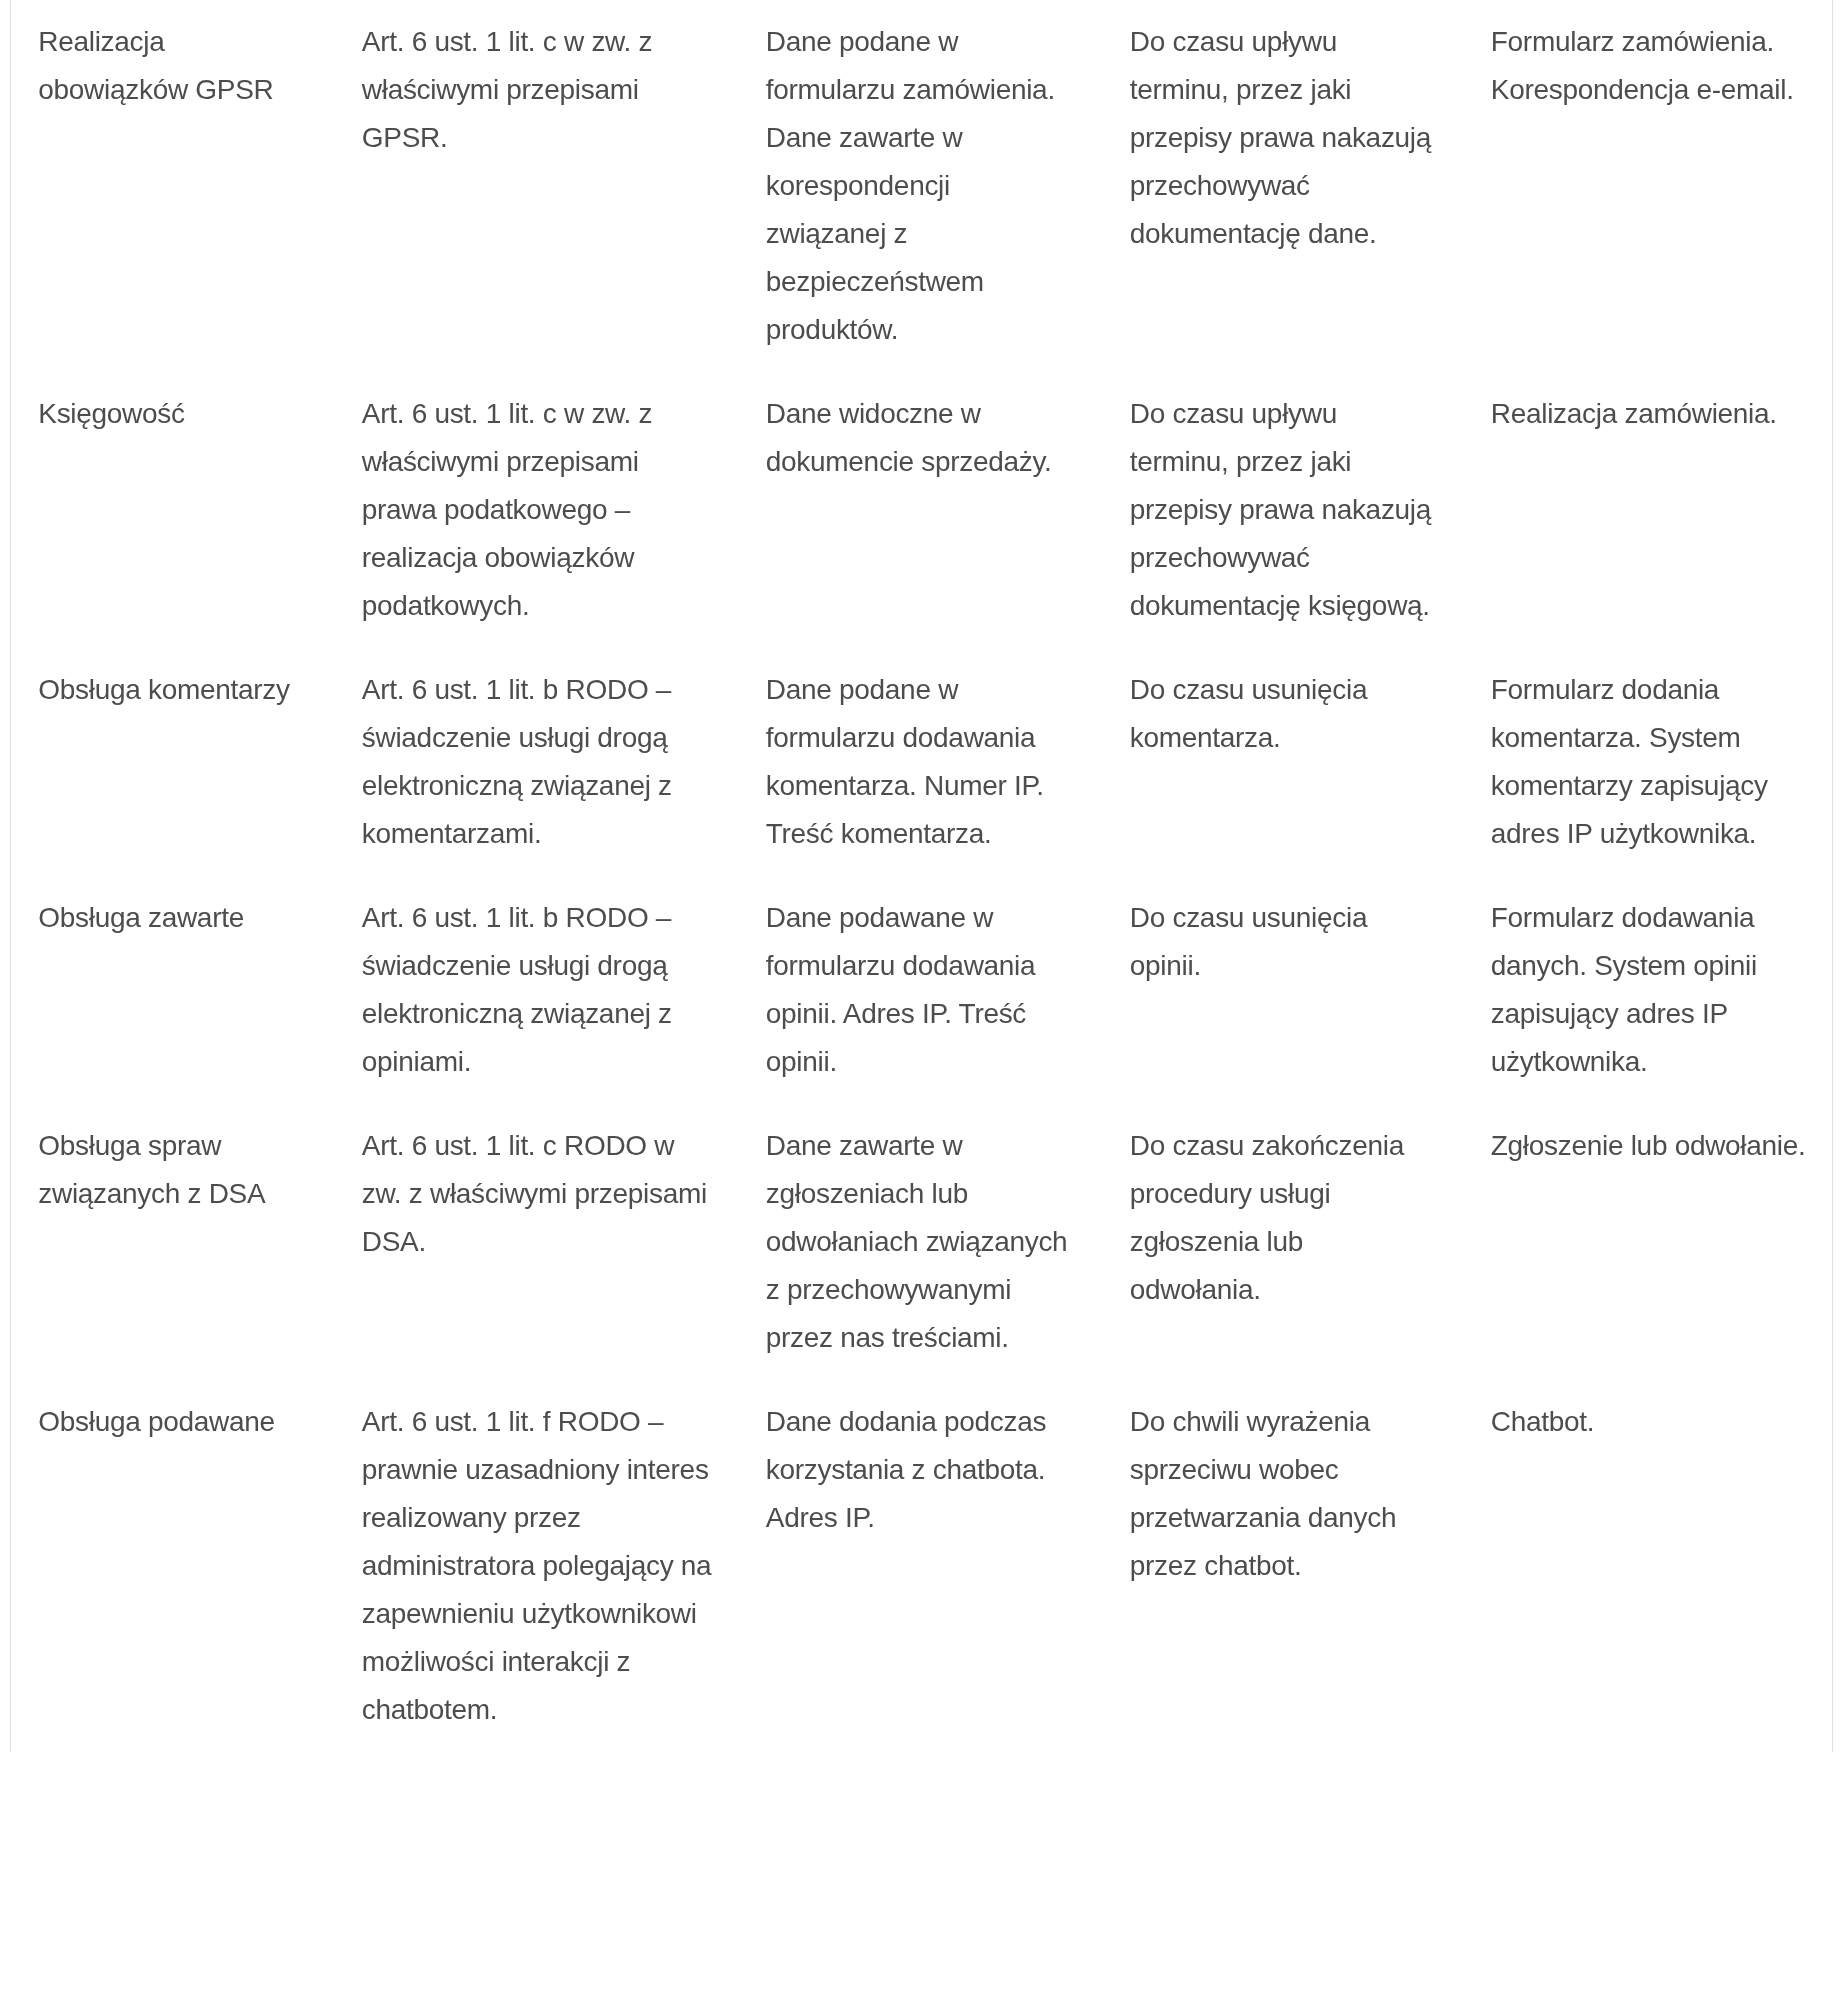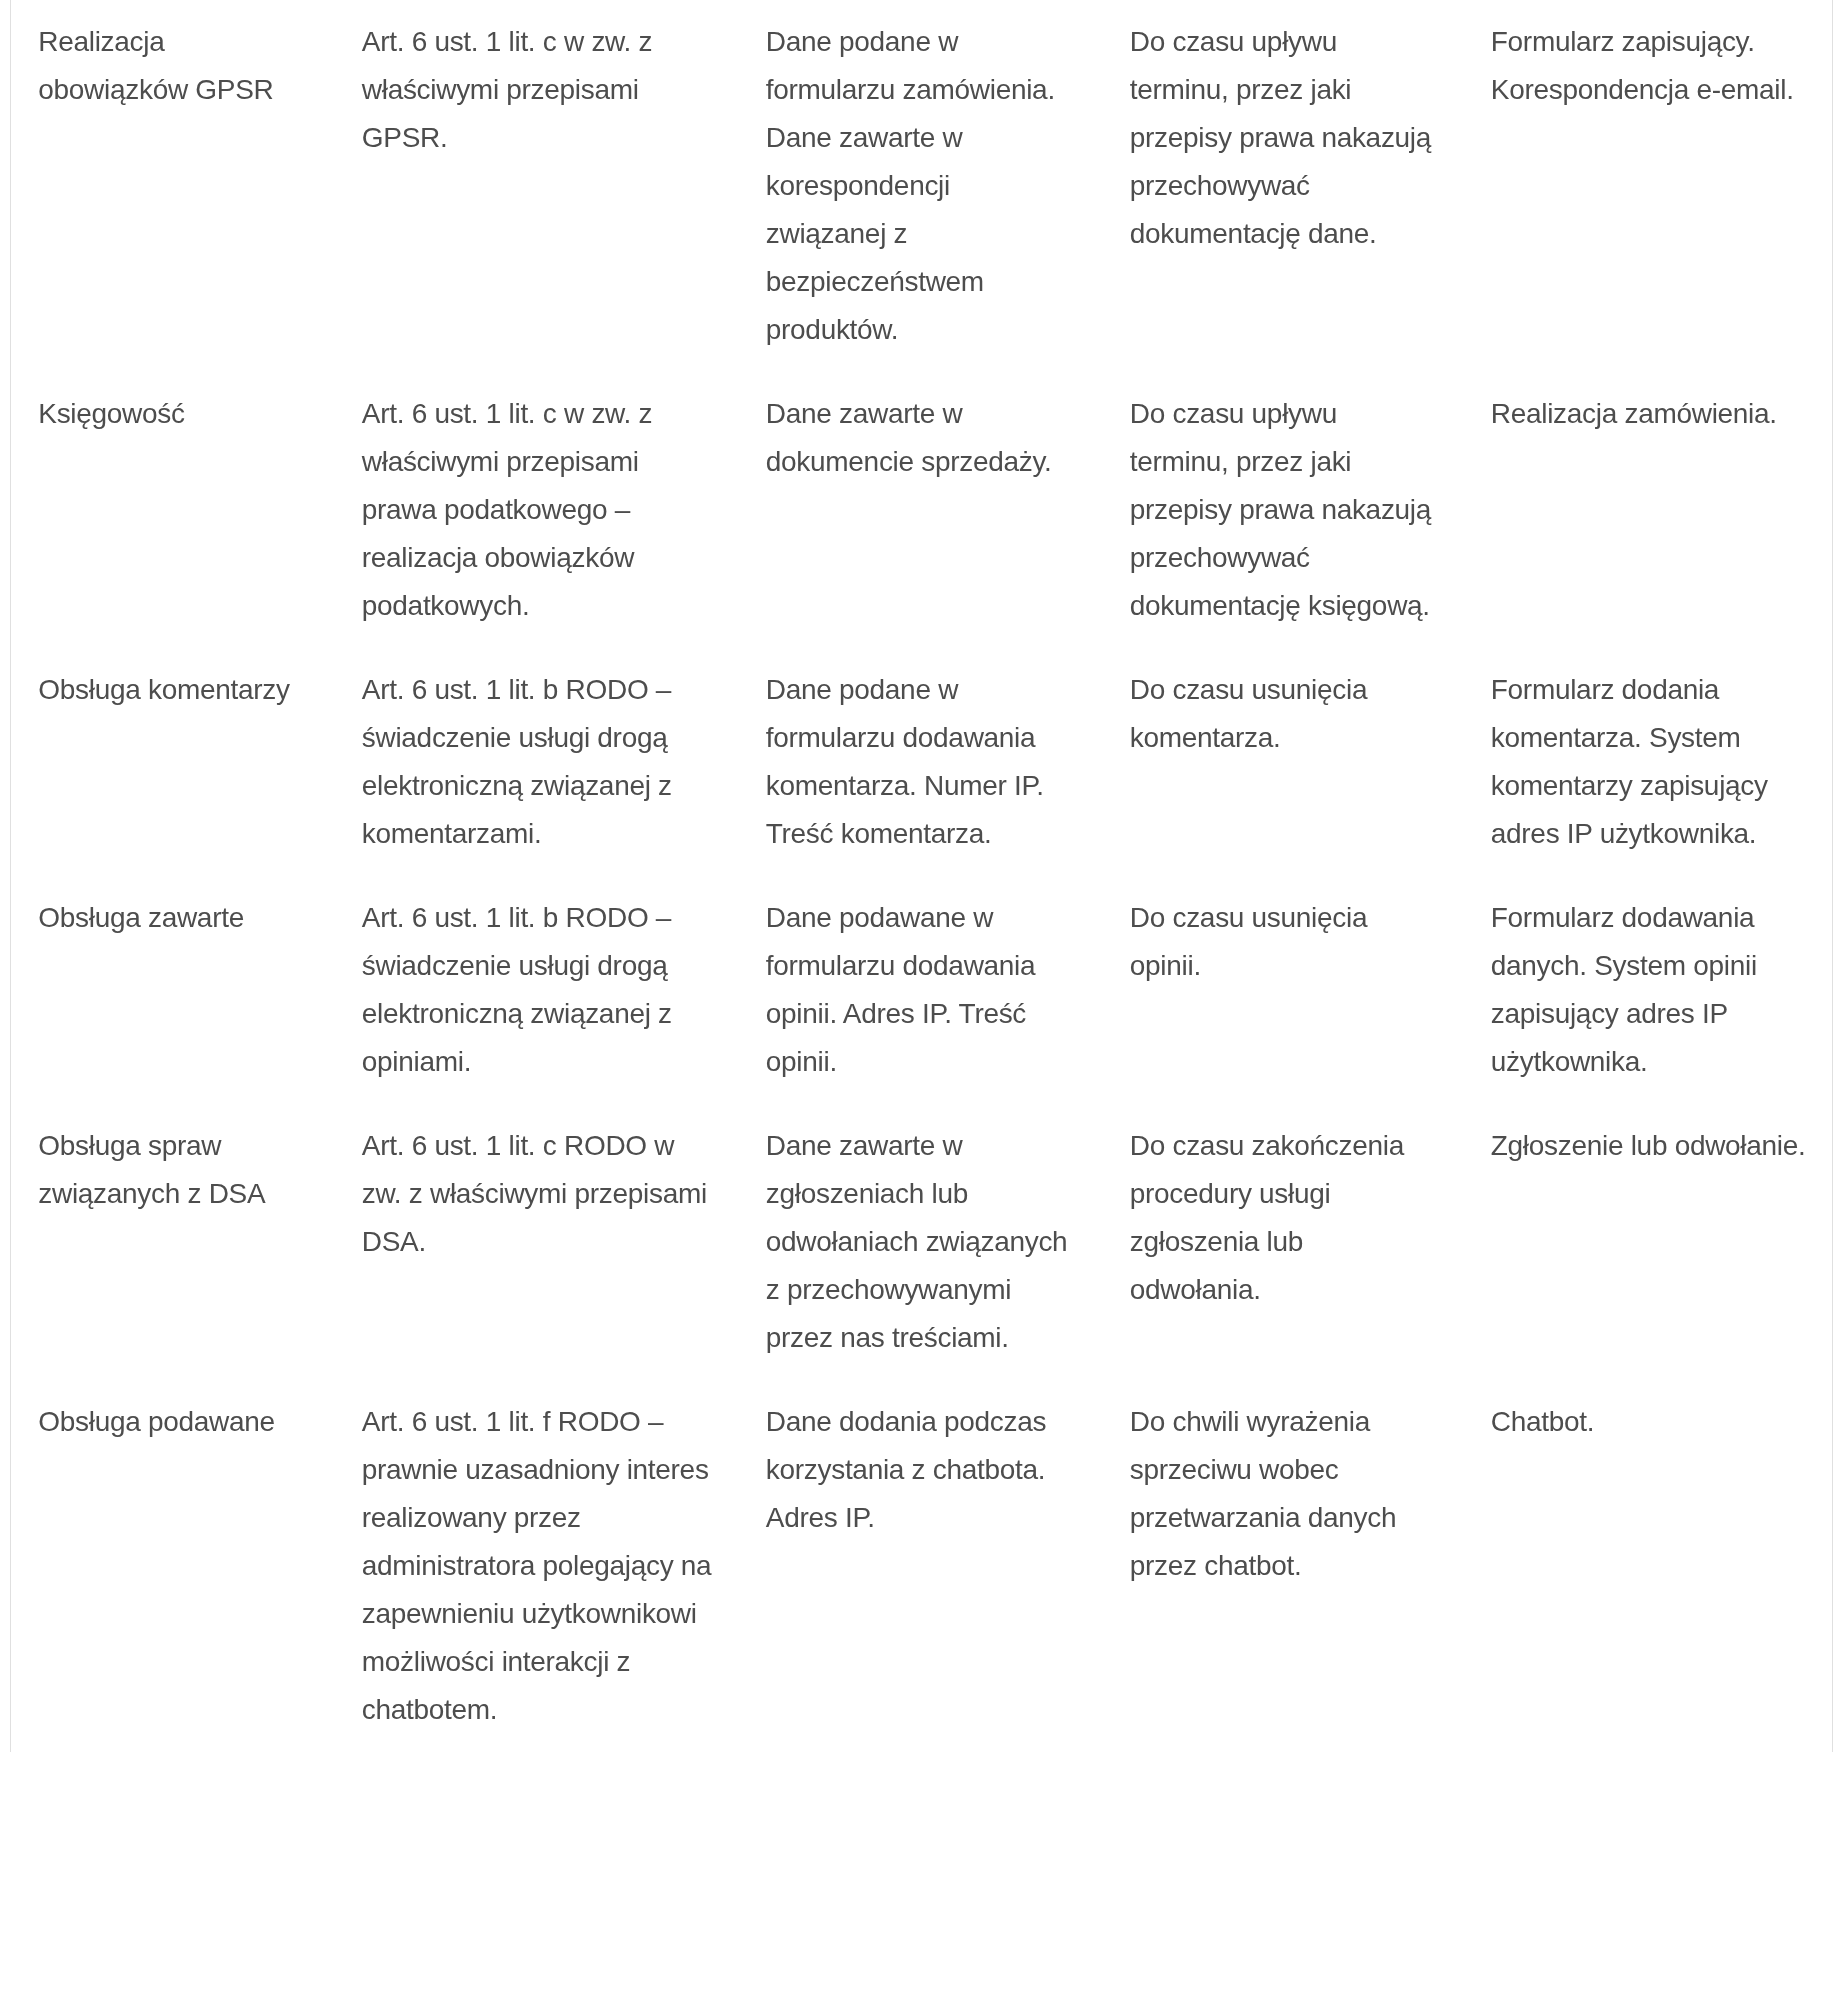--- a/index.html
+++ b/index.html
@@ -52,27 +52,27 @@
     <col class="col-4">
     <col class="col-5">
   </colgroup>
   <tbody>
 
     <tr>
       <td>Realizacja obowiązków GPSR</td>
       <td>Art. 6 ust. 1 lit. c w zw. z właściwymi przepisami GPSR.</td>
       <td>Dane podane w formularzu zamówienia. Dane zawarte w korespondencji związanej z bezpieczeństwem produktów.</td>
       <td>Do czasu upływu terminu, przez jaki przepisy prawa nakazują przechowywać dokumentację dane.</td>
-      <td>Formularz zapisujący. Korespondencja e-email.</td>
+      <td>Formularz zamówienia. Korespondencja e-email.</td>
     </tr>
 
     <tr>
       <td>Księgowość</td>
       <td>Art. 6 ust. 1 lit. c w zw. z właściwymi przepisami prawa podatkowego – realizacja obowiązków podatkowych.</td>
-      <td>Dane zawarte w dokumencie sprzedaży.</td>
+      <td>Dane widoczne w dokumencie sprzedaży.</td>
       <td>Do czasu upływu terminu, przez jaki przepisy prawa nakazują przechowywać dokumentację księgową.</td>
       <td>Realizacja zamówienia.</td>
     </tr>
 
     <tr>
       <td>Obsługa komentarzy</td>
       <td>Art. 6 ust. 1 lit. b RODO – świadczenie usługi drogą elektroniczną związanej z komentarzami.</td>
       <td>Dane podane w formularzu dodawania komentarza. Numer IP. Treść komentarza.</td>
       <td>Do czasu usunięcia komentarza.</td>
       <td>Formularz dodania komentarza. System komentarzy zapisujący adres IP użytkownika.</td>

